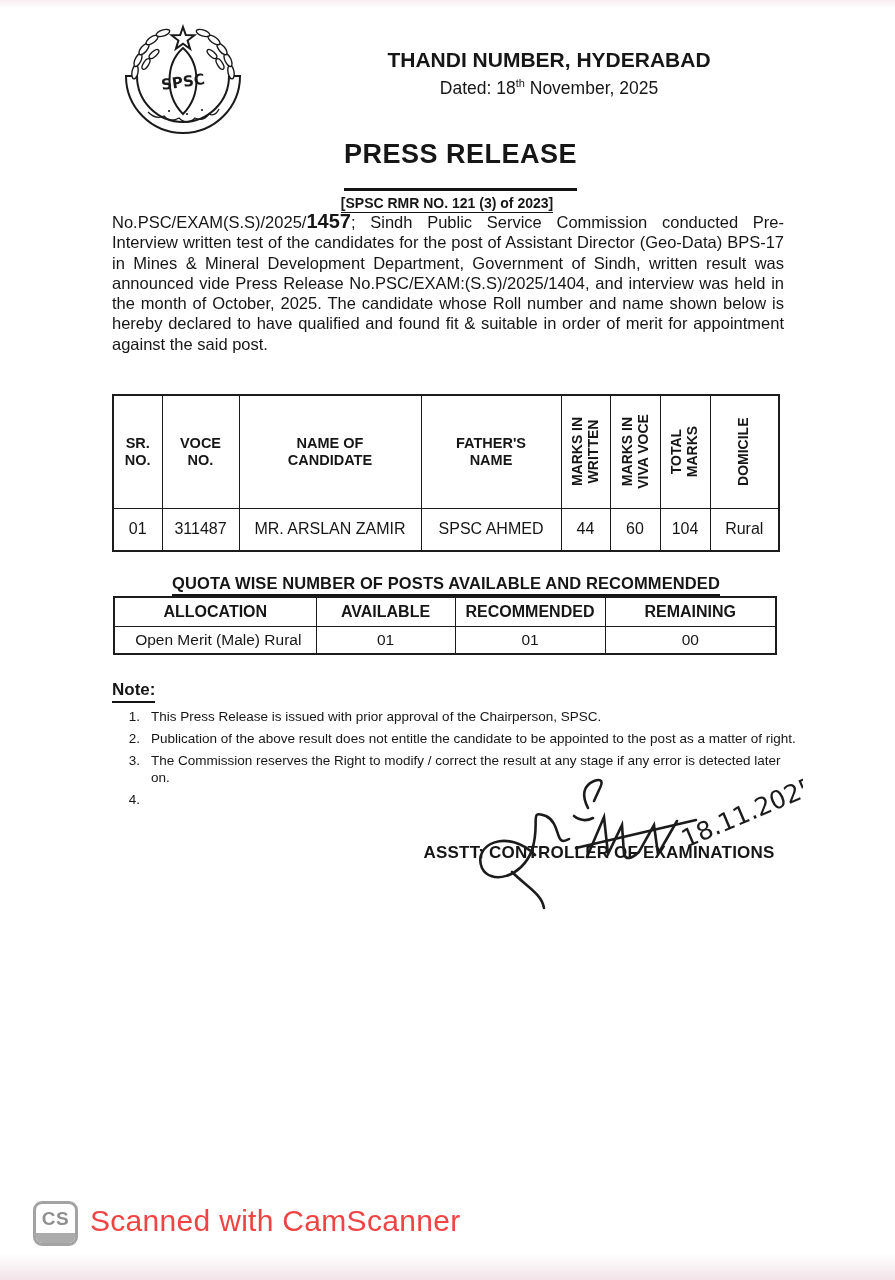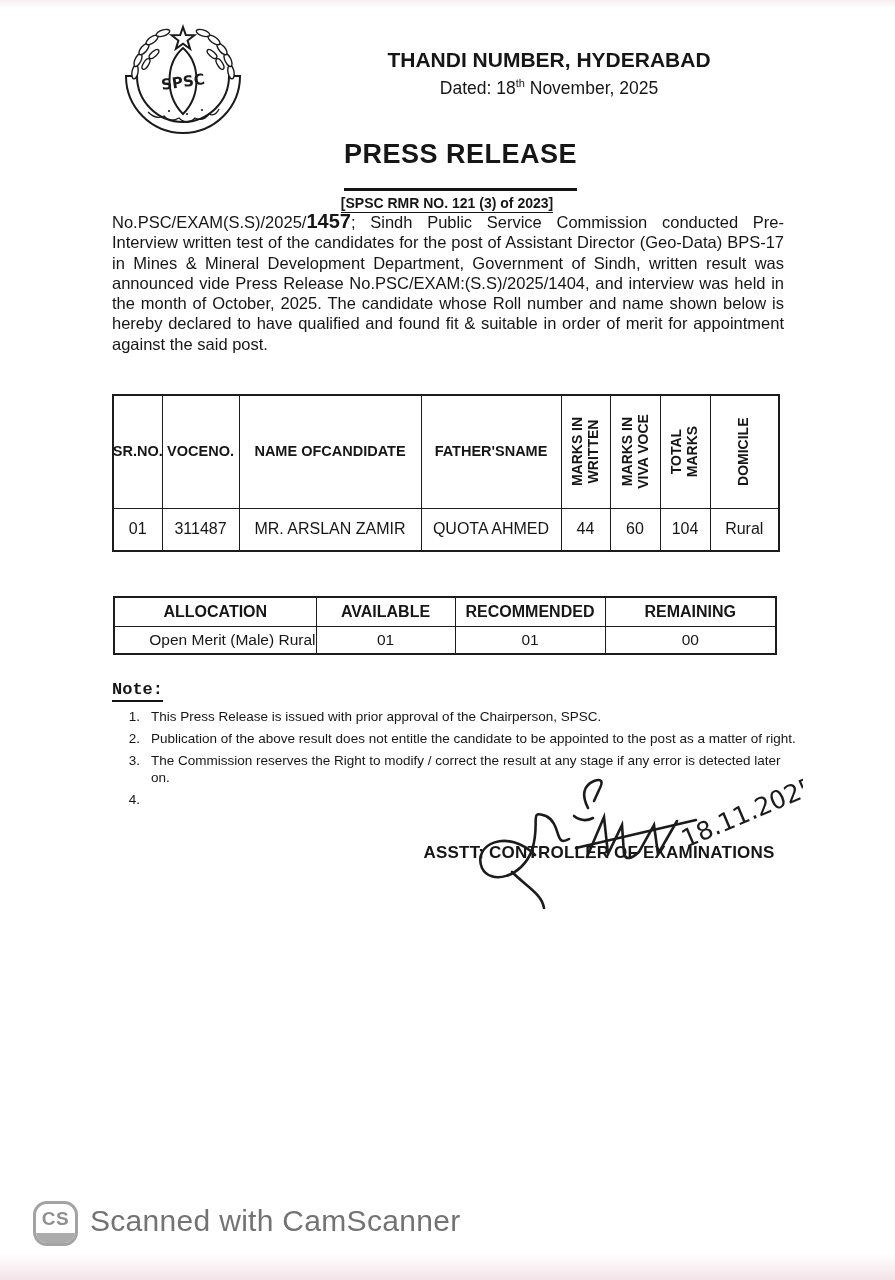--- a/index.html
+++ b/index.html
@@ -32,59 +32,59 @@
   .para { position:absolute; left:112px; top:211px; width:672px;
     font-size:16.5px; line-height:20.3px; text-align:justify; }
   .ref-num { font-size:20px; font-weight:bold; }
 
   
   table { border-collapse:collapse; }
   .result-table { position:absolute; left:112px; top:394px; width:666px;
     border:2.2px solid #1c1c1c; table-layout:fixed; }
   .result-table th, .result-table td { border:1.6px solid #1c1c1c; }
   .result-table th { height:113px; font-size:14.5px; font-weight:bold; vertical-align:middle; }
-  .hwrap { display:flex; flex-direction:row; justify-content:center; align-items:center;
+  .hwrap { display:flex; flex-direction:column; justify-content:center; align-items:center;
     line-height:17px; }
   .vwrap { display:flex; justify-content:center; align-items:center; height:100%; }
   .vtext { transform:rotate(-90deg); white-space:nowrap; text-align:center;
     font-size:14px; line-height:15.5px; font-weight:bold; }
   .result-table td { height:43px; font-size:16px; text-align:center; vertical-align:middle; }
 
   
   .quota-head { position:absolute; left:112px; top:574px; width:668px; text-align:center; }
   .quota-head span { display:inline-block; font-size:16.5px; font-weight:bold;
     border-bottom:2.5px solid #141414; padding-bottom:1px; letter-spacing:0.1px; }
   .quota-table { position:absolute; left:113px; top:596px; width:662px;
     border:2.2px solid #1c1c1c; table-layout:fixed; }
   .quota-table th, .quota-table td { border:1.6px solid #1c1c1c; }
   .quota-table th { height:29px; font-size:16px; font-weight:bold; vertical-align:middle; text-align:center; }
   .quota-table td { height:28px; font-size:15.5px; text-align:center; vertical-align:middle; }
-  .quota-table td.alloc { text-align:right; padding-left:6px; }
-
-  
-  .note-head { position:absolute; left:112px; top:680px;font-family:Liberation Mono, monospace; }
+  .quota-table td.alloc { text-align:center; padding-left:6px; }
+
+  
+  .note-head { position:absolute; left:112px; top:680px; }
   .note-head span { display:inline-block; font-size:17px; font-weight:bold;
     border-bottom:2.5px solid #141414; padding-bottom:1px; }
   .notes { position:absolute; left:112px; top:709px; width:690px; }
   .note-row { display:flex; margin-bottom:5.5px; font-size:13.5px; line-height:16.5px; }
   .note-num { width:28px; text-align:right; margin-right:11px; flex:none; }
   .note-link { text-decoration:underline; }
 
   
   .asst-title { position:absolute; left:418px; top:843px; width:362px; text-align:center;
     font-size:17px; font-weight:bold; letter-spacing:0.2px; }
   .sig-svg { position:absolute; left:438px; top:760px; z-index:2; }
 
   
   .cs-icon { position:absolute; left:33px; top:1201px; width:45px; height:45px;
-    border:3px solid #a3a3a3; border-radius:14px; background:#fff; overflow:hidden; }
+    border:3px solid #a3a3a3; border-radius:9px; background:#fff; overflow:hidden; }
   .cs-icon .cs-label { position:absolute; left:0; right:0; top:4px; text-align:center;
     font-size:19px; font-weight:bold; color:#8f8f8f; letter-spacing:0.5px; }
   .cs-icon .cs-bar { position:absolute; left:0; right:0; bottom:0; height:10px; background:#ababab; }
-  .cs-text { position:absolute; left:90px; top:1204px; font-size:30px; color:#737373;
+  .cs-text { position:absolute; left:90px; top:1204px; font-size:30px; color:#ef4444;
     letter-spacing:0.3px; }
 </style>
 </head>
 <body>
 
 <div class="page">
   <div class="tint-top"></div>
 
   <svg class="logo" width="150" height="130" viewBox="0 0 150 130">
     <g fill="#ffffff" stroke="#1a1a1a">
@@ -201,29 +201,30 @@
               <div class="vtext">
                 <div>DOMICILE</div>
               </div>
             </div>
           </th>
     </tr>
     <tr>
       <td>01</td>
       <td>311487</td>
       <td>MR. ARSLAN ZAMIR</td>
-      <td>QUOTA AHMED</td>
+      <td>SPSC AHMED</td>
       <td>44</td>
       <td>60</td>
       <td>104</td>
       <td>Rural</td>
     </tr>
   </tbody>
     </table>
 
+  <div class="quota-head"><span>QUOTA WISE NUMBER OF POSTS AVAILABLE AND RECOMMENDED</span></div>
   <table class="quota-table">
     <colgroup>
       <col style="width:202px">
         <col style="width:139px">
         <col style="width:150px">
         <col style="width:171px">
     </colgroup>
     <tbody>
         <tr>
       <th>ALLOCATION</th>

